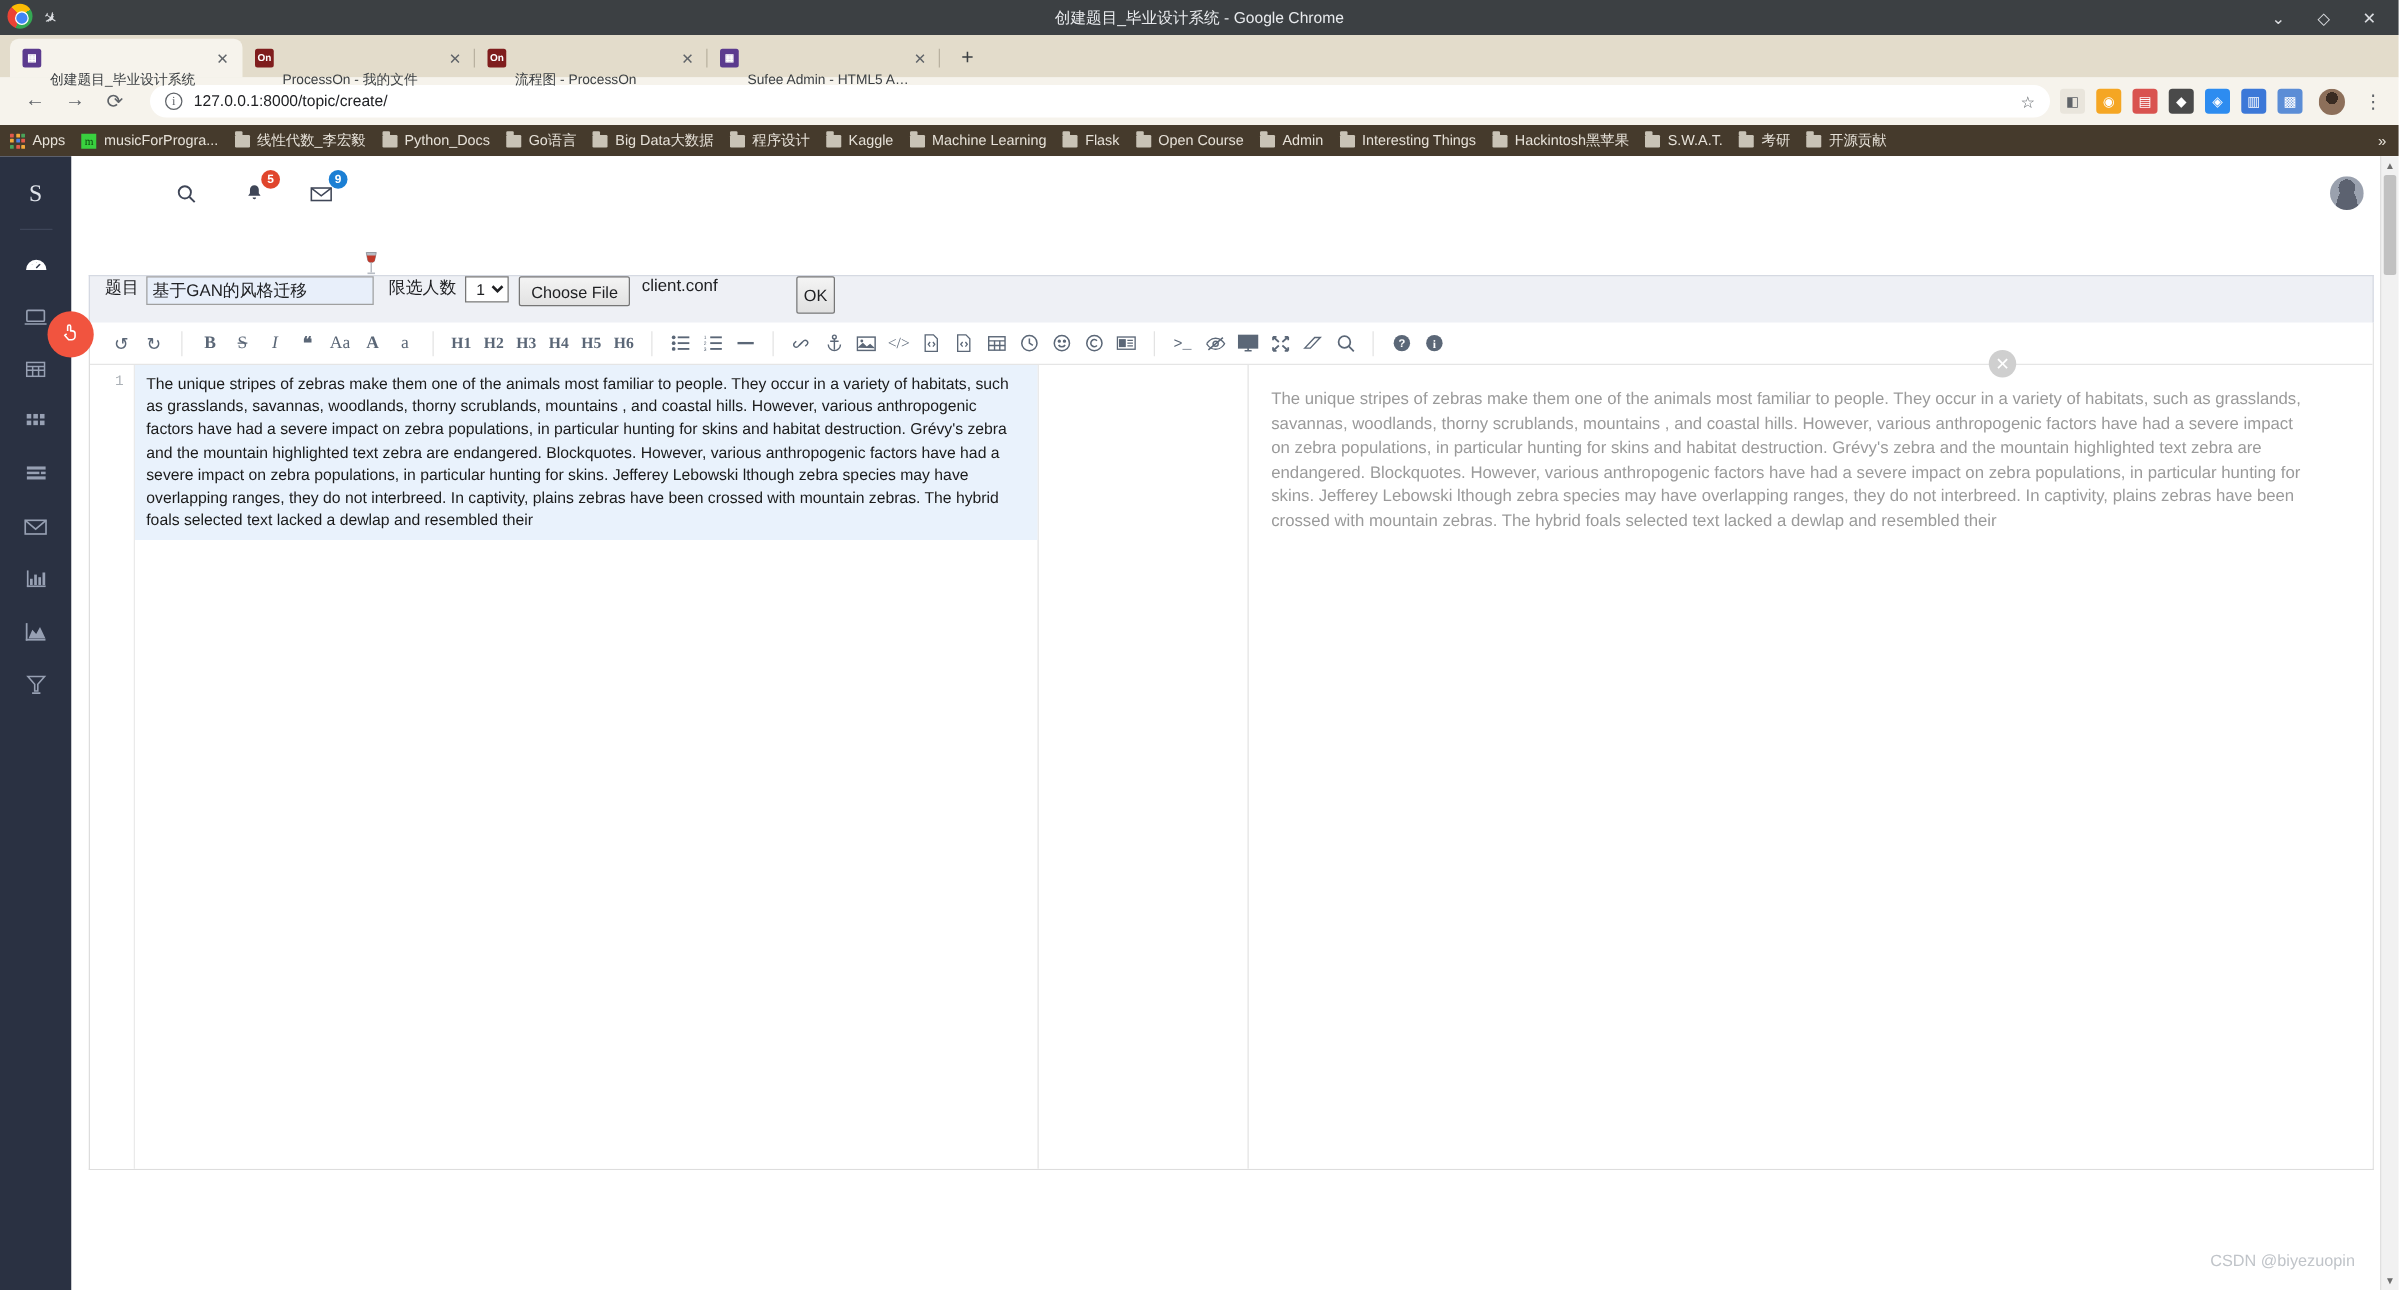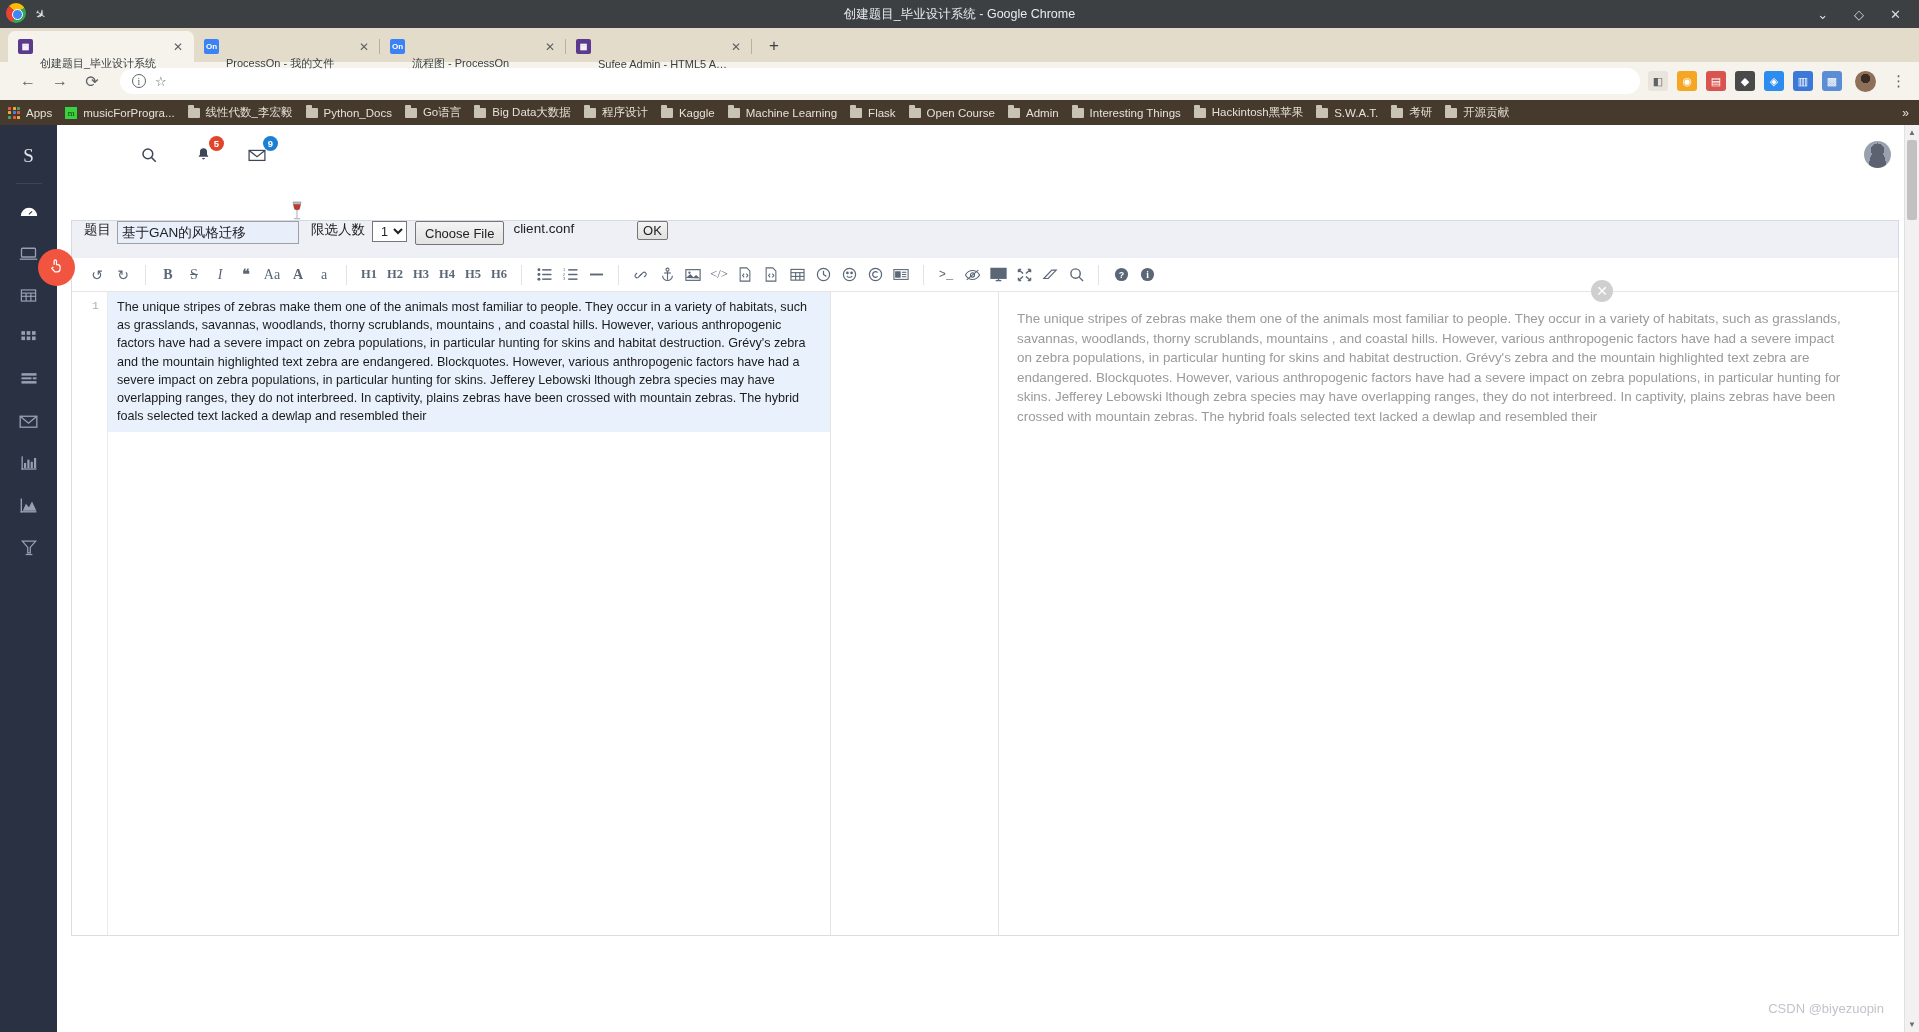--- a/index.html
+++ b/index.html
@@ -61,21 +61,21 @@
     content: ""; position: absolute; right: 0; top: 8px; bottom: 8px;
     width: 1px; background: #b9b1a0;
   }
   .tab-fav {
     width: 15px; height: 15px; flex: 0 0 15px; margin-right: 7px;
     border-radius: 2px; font-size: 8px; color: #fff;
     display: flex; align-items: center; justify-content: center;
     font-weight: bold; overflow: hidden;
   }
   .fav-purple { background: #5b3a8e; }
-  .fav-blue { background: #3b82f6; }
+  .fav-blue { background: #7f1d1d; }
   .tab-label {
     flex: 1 1 auto; white-space: nowrap; overflow: hidden;
     text-overflow: ellipsis; font-size: 11px; margin-top: 34px;
   }
   .tab-close { width: 16px; text-align: center; color: #5f6368; font-size: 12px; flex: 0 0 16px; }
   .newtab {
     width: 28px; height: 28px; margin-left: 8px; margin-bottom: 2px;
     display: flex; align-items: center; justify-content: center;
     color: #3c4043; font-size: 17px;
   }
@@ -238,21 +238,21 @@
   }
   .choose-file {
     height: 24px; border: 1px solid #767676; border-radius: 2px;
     background: linear-gradient(#f4f4f4, #e2e2e2);
     font-size: 13px; padding: 0 9px; margin-left: 8px;
     color: #202124; font-family: "Liberation Sans", sans-serif;
   }
   .file-name { font-size: 13.5px; color: #202124; margin-left: 9px; }
   .ok-btn {
     position: absolute; left: 565px;
-    width: 31px; height: 19px; border: 1px solid #767676; border-radius: 2px;
+    width: 31px; height: 30px; border: 1px solid #767676; border-radius: 2px;
     background: linear-gradient(#f4f4f4, #e0e0e0);
     font-size: 13px; color: #202124; font-family: "Liberation Sans", sans-serif;
   }
   .wine-cursor {
     position: absolute; left: 219px; top: -20px;
     width: 12px; height: 20px;
   }
 
   
   .editor-wrap { margin: 0 20px 0 14px; border: 1px solid #ddd; border-top: none; }
@@ -355,20 +355,21 @@
   </div>
   <div class="newtab">+</div>
 </div>
 
 <div class="omnibar">
   <div class="nav-btn first">←</div>
   <div class="nav-btn">→</div>
   <div class="nav-btn">⟳</div>
   <div class="urlbar">
     <span class="url-info">i</span>
+    <span class="url-text">127.0.0.1:8000/topic/create/</span>
     <span class="url-star">☆</span>
   </div>
   <div class="omni-icons">
     <div class="oi" style="background:#e9e5dc;color:#5f6368;">◧</div>
     <div class="oi" style="background:#f5a623;">◉</div>
     <div class="oi" style="background:#d9534f;">▤</div>
     <div class="oi" style="background:#4a4a4a;">◆</div>
     <div class="oi" style="background:#2d8cf0;">◈</div>
     <div class="oi" style="background:#3c78d8;">▥</div>
     <div class="oi" style="background:#5b8dd6;">▩</div>

